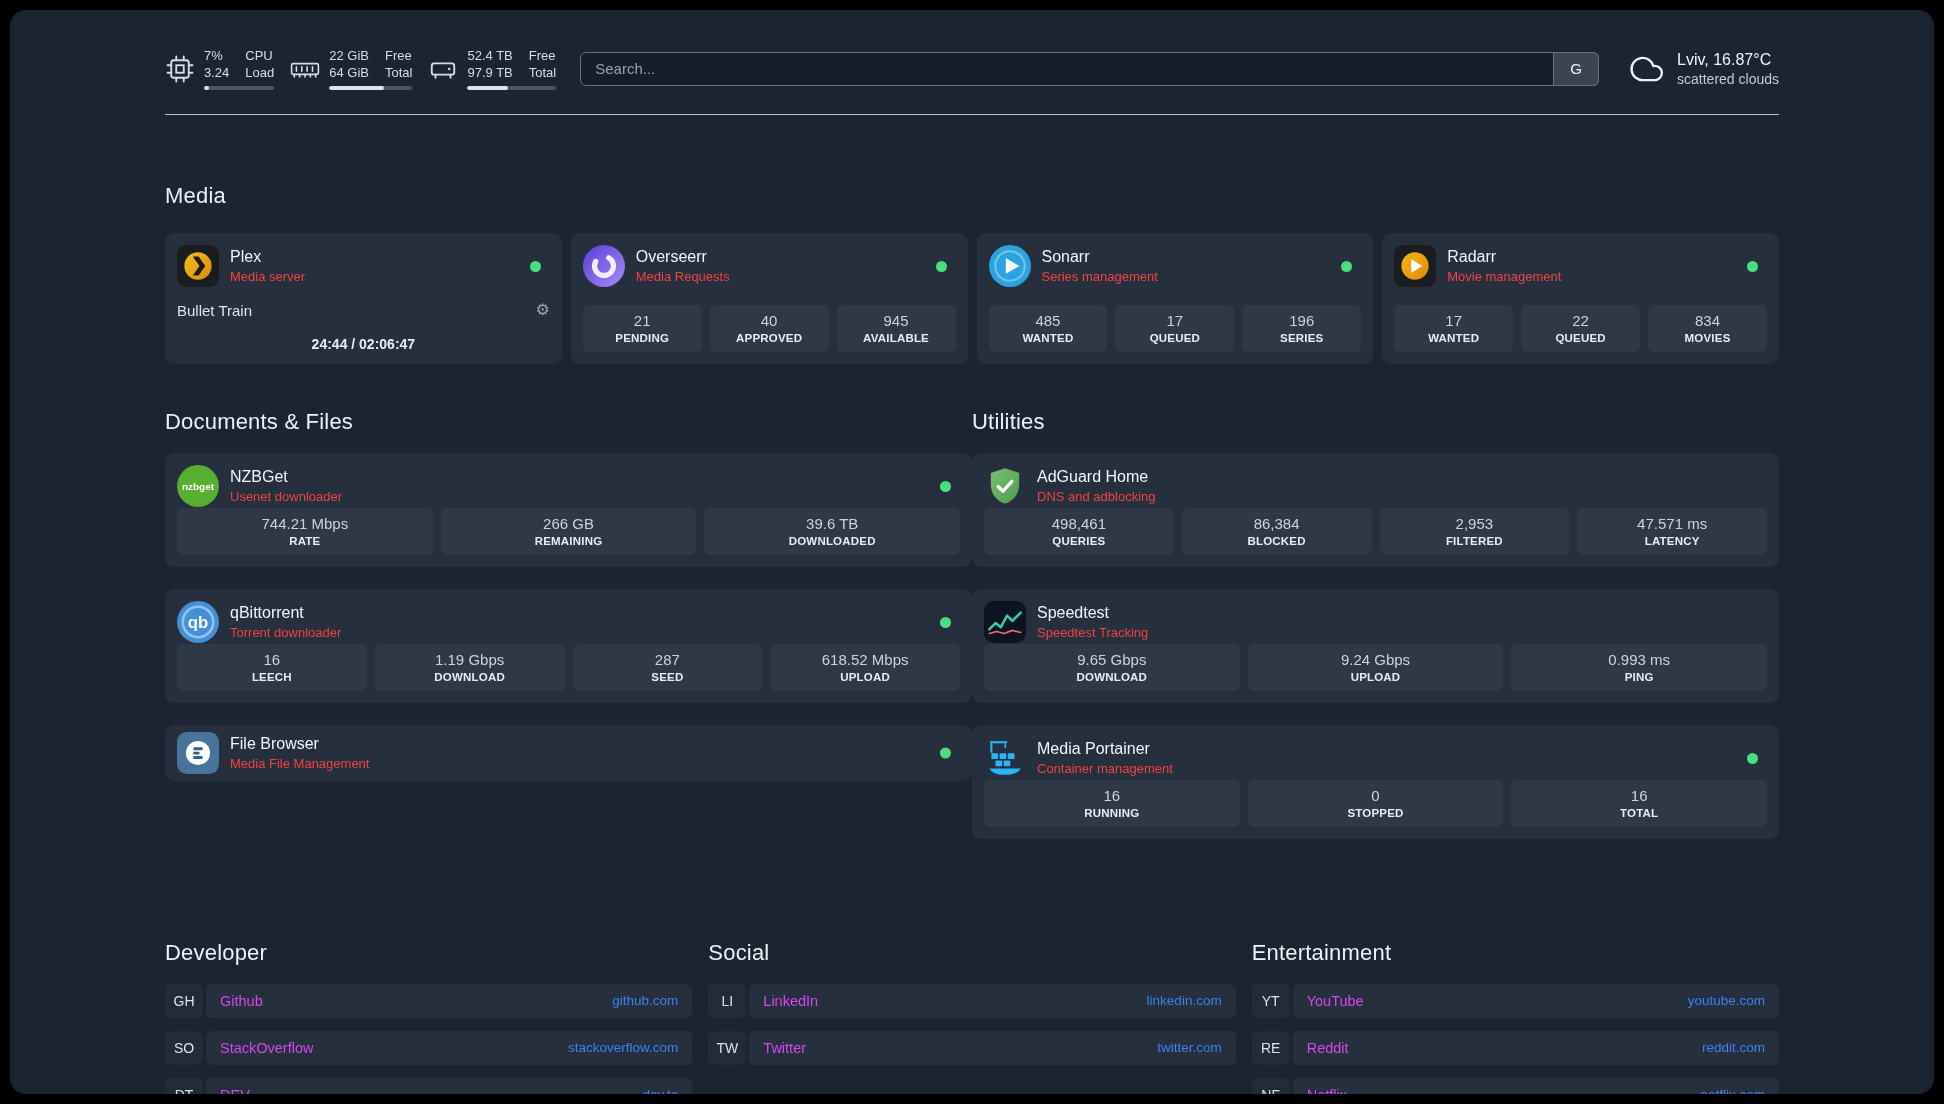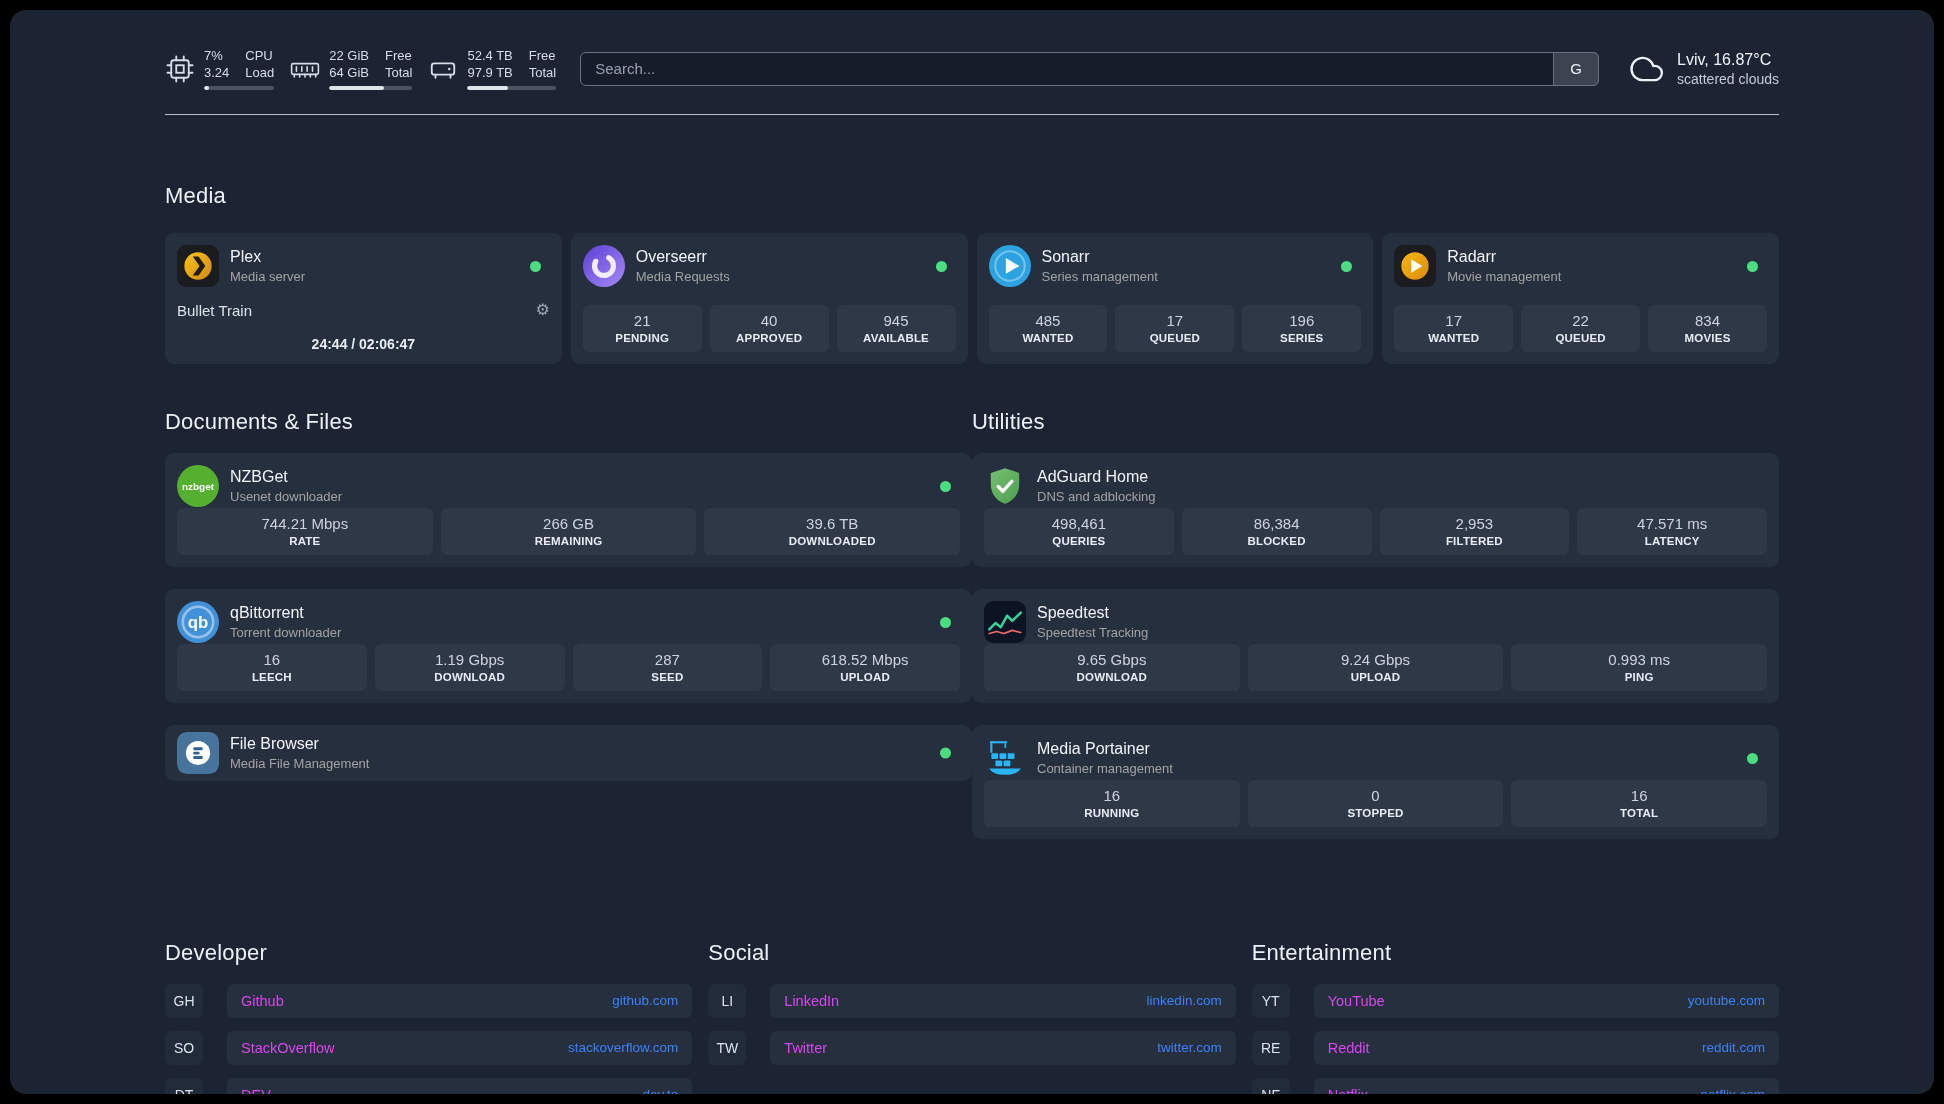--- a/index.html
+++ b/index.html
@@ -38,21 +38,21 @@
   .media-section .section-title { margin-bottom:24px; }
   .media-grid { display:grid; grid-template-columns:repeat(4,1fr); gap:9px; }
 
   .card { background:#262f3e; border-radius:9px; padding:12px; position:relative; display:flex; flex-direction:column; }
   .media-grid .card { height:131px; }
   .card-head { display:flex; align-items:center; gap:11px; }
   .svc-icon { width:42px; height:42px; flex:none; border-radius:9px; overflow:hidden; display:flex; align-items:center; justify-content:center; }
   .svc-icon svg { width:100%; height:100%; display:block; }
   .svc-icon.dark { background:#1b1c1f; }
   .svc-name { font-size:16px; color:#f2f5f9; }
-  .svc-desc { font-size:13px; color:#a3a3a3; margin-top:3px; }
+  .svc-desc { font-size:13px; color:#ef4444; margin-top:3px; }
   .dot { position:absolute; top:28px; right:21px; width:11px; height:11px; border-radius:50%; background:#4ade80; }
 
   .stats { display:flex; gap:8px; margin-top:auto; }
   .stat { flex:1; height:47px; background:#2e3847; border-radius:6px; display:flex; flex-direction:column; align-items:center; justify-content:center; }
   .stat-val { font-size:15px; color:#ccd4de; }
   .stat-lbl { font-size:11.5px; font-weight:bold; color:#e8edf3; margin-top:3px; letter-spacing:.2px; }
 
   
   .np { margin-top:auto; }
   .np-top { display:flex; align-items:center; justify-content:space-between; font-size:15px; color:#dde3ea; }
@@ -68,21 +68,21 @@
   .two-col { display:grid; grid-template-columns:1fr 1fr; margin-top:36px; }
   .two-col .section-title { margin-bottom:18px; }
   .two-col .card { margin-bottom:22px; }
   .card.tall { height:114px; }
   .card.slim { height:56px; justify-content:center; padding:7px 12px; margin-bottom:0; }
   .card.slim .dot { top:50%; transform:translateY(-50%); }
 
   
   .bookmarks { display:grid; grid-template-columns:1fr 1fr 1fr; gap:16px; margin-top:70px; }
   .bm-group .section-title { margin-bottom:18px; }
-  .bm-row { display:flex; align-items:stretch; gap:24px; height:34px; margin-bottom:13px; cursor:pointer; }
+  .bm-row { display:flex; align-items:stretch; gap:3px; height:34px; margin-bottom:13px; cursor:pointer; }
   .bm-abbr { width:38px; flex:none; background:#222b3a; border-radius:6px; display:flex; align-items:center; justify-content:center; font-size:14px; color:#dbe2ea; }
   .bm-pill { flex:1; background:#262f3e; border-radius:6px; display:flex; align-items:center; padding:0 14px; }
   .bm-name { font-size:14.5px; color:#d946ef; }
   .bm-domain { margin-left:auto; font-size:13.5px; color:#3b82f6; }
 </style>
 </head>
 <body>
 
 <div class="page">
   <div class="content">

